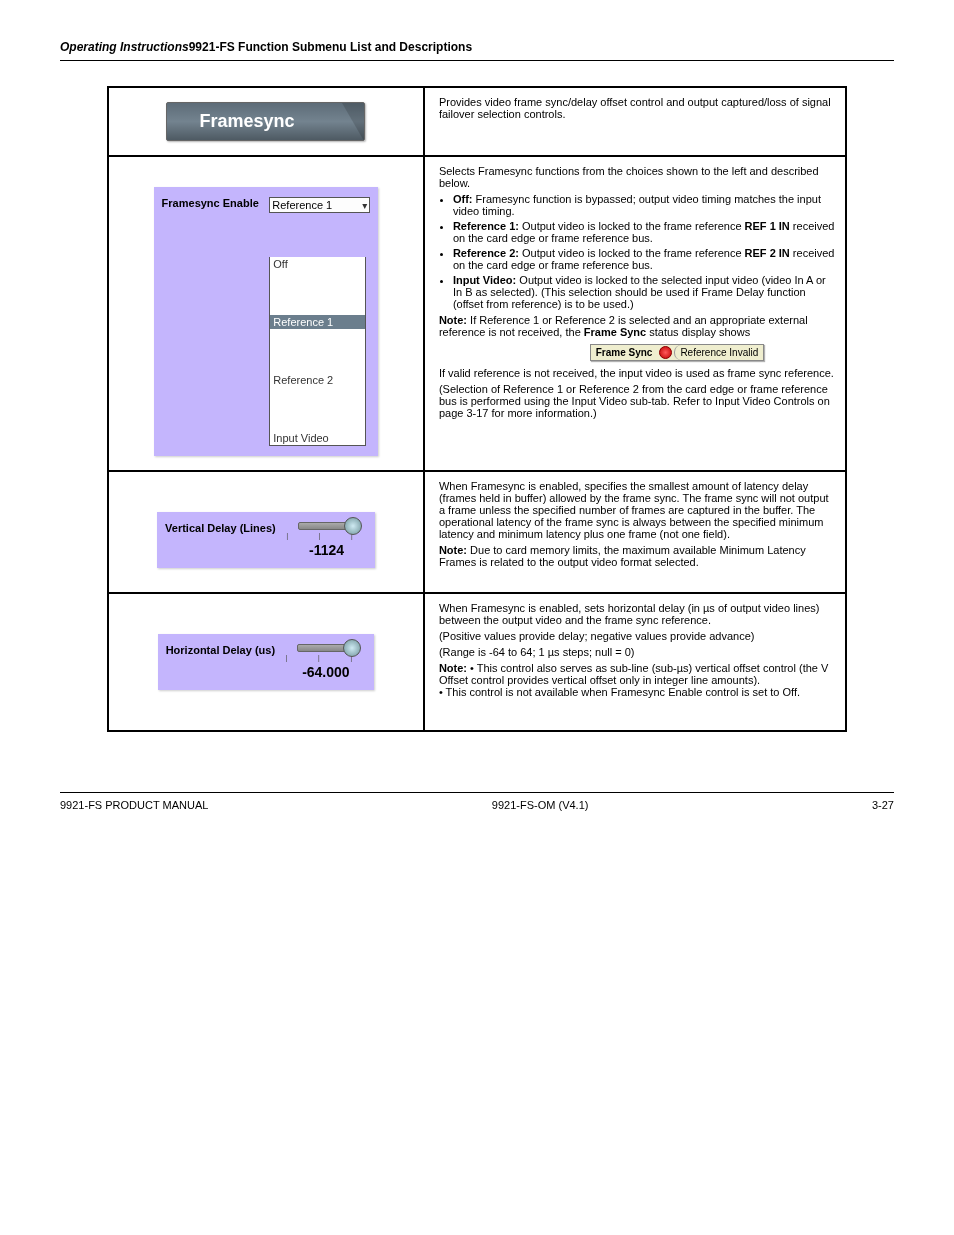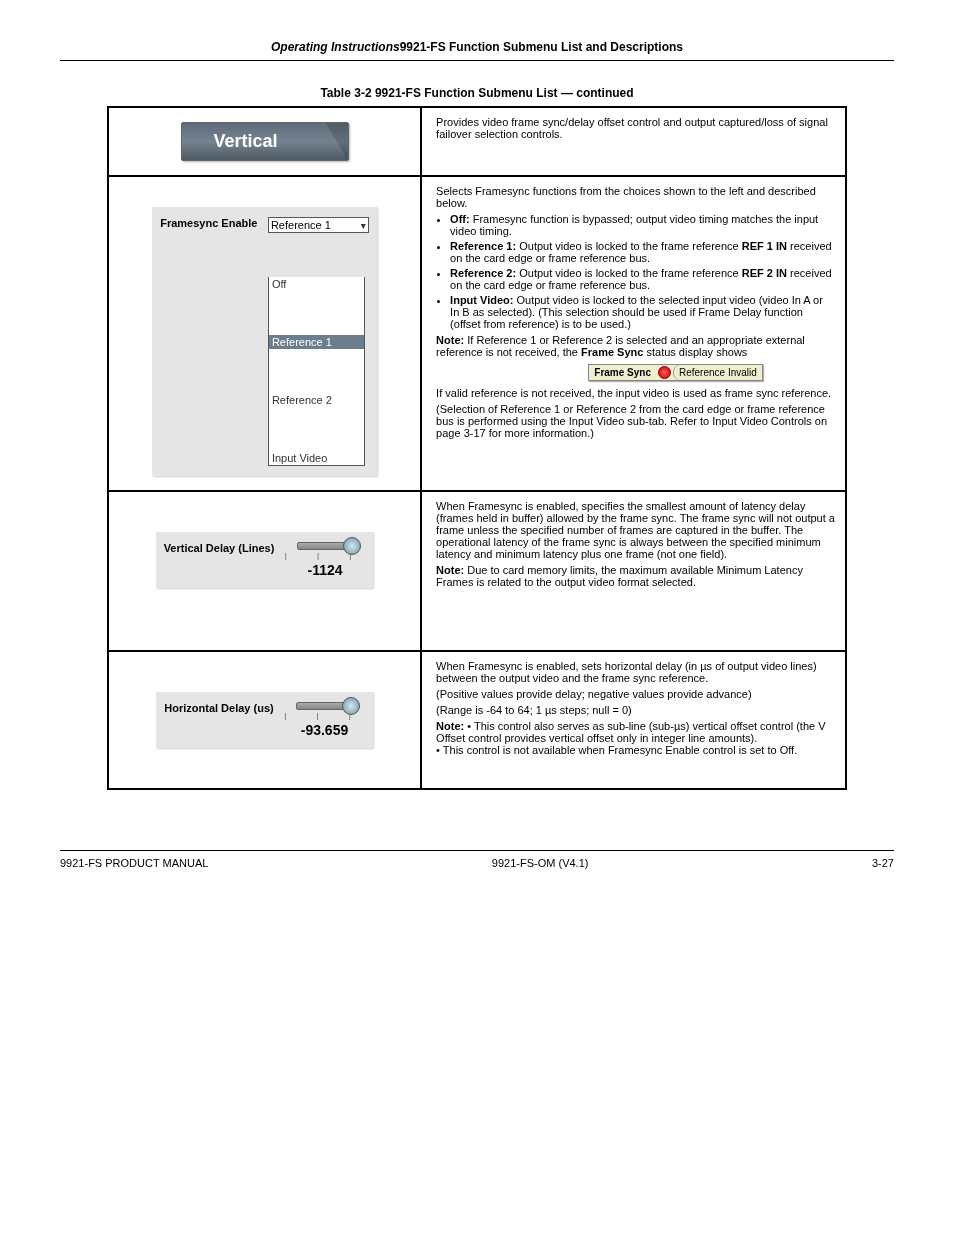--- a/index.html
+++ b/index.html
@@ -8,21 +8,21 @@
     background: #fff;
     font-family: Arial, Helvetica, sans-serif;
     color: #000;
     width: 954px;
   }
   .page {
     padding: 40px 60px 20px 60px;
   }
   .header {
     display: flex;
-    justify-content: center;
+    justify-content: flex-start;
     font-size: 12px;
     padding-bottom: 6px;
     border-bottom: 1px solid #000;
     margin-bottom: 25px;
   }
   .header-left { font-weight: bold; font-style: italic; }
   .header-right { font-weight: bold; }
   .caption { text-align: center; font-size: 12px; font-weight: bold; margin-bottom: 6px; }
   .outer-table {
     border-collapse: collapse;
@@ -58,21 +58,21 @@
     content:"";
     position:absolute;
     right:0; top:0;
     border-top: 38px solid rgba(0,0,0,0.15);
     border-left: 22px solid transparent;
   }
 
   
   .panel {
     display: inline-block;
-    background: #e5e5e5;
+    background: #c4b5fd;
     padding: 10px 8px;
     text-align: left;
     box-shadow: 1px 1px 2px rgba(0,0,0,0.2);
   }
   .panel-label { font-size: 11px; font-weight: bold; display: inline-block; vertical-align: top; }
 
   
   .dd-wrap { display: inline-block; vertical-align: top; margin-left: 6px; }
   .dd-select {
     width: 95px;
@@ -144,28 +144,27 @@
 </style>
 </head>
 <body>
 
 <div class="page">
   <div class="header">
     <span class="header-left">Operating Instructions</span>
     <span class="header-right">9921-FS Function Submenu List and Descriptions</span>
   </div>
 
-  <div class="caption">Table 3-2  9921-FS Function Submenu List — continued</div>
 
   <table class="outer-table">
 
     <tbody>
         <tr>
       <td class="left-cell">
-        <span class="fs-badge">Vertical</span>
+        <span class="fs-badge">Framesync</span>
       </td>
       <td class="right-cell">
         <div class="desc">Provides video frame sync/delay offset control and output captured/loss of signal failover selection controls.</div>
       </td>
     </tr>
 
     <tr>
       <td class="left-cell" style="padding-top:30px;">
         <div class="panel">
           <span class="panel-label">Framesync Enable</span>
@@ -203,21 +202,21 @@
             <span class="status-dot"></span>
             <span class="txt">Reference Invalid</span>
           </span>
         </div>
         <div class="desc">If valid reference is not received, the input video is used as frame sync reference.</div>
         <div class="desc">(Selection of Reference 1 or Reference 2 from the card edge or frame reference bus is performed using the Input Video sub-tab. Refer to Input Video Controls on page 3-17 for more information.)</div>
       </td>
     </tr>
 
     <tr>
-      <td class="left-cell" style="padding-top:40px; padding-bottom:62px;margin-top:18px;">
+      <td class="left-cell" style="padding-top:40px; padding-bottom:24px;margin-top:18px;">
         <div class="panel">
           <span class="panel-label">Vertical Delay (Lines)</span>
           <span class="slider-wrap">
             <div class="slider-track">
               <div class="slider-knob"></div>
             </div>
             <div class="slider-ticks">| | |</div>
             <div class="slider-val">-1124</div>
           </span>
         </div>
@@ -233,21 +232,21 @@
 
     <tr>
       <td class="left-cell" style="padding-top:40px; padding-bottom:40px;">
         <div class="panel">
           <span class="panel-label">Horizontal Delay (us)</span>
           <span class="slider-wrap">
             <div class="slider-track">
               <div class="slider-knob"></div>
             </div>
             <div class="slider-ticks">| | |</div>
-            <div class="slider-val">-93.659</div>
+            <div class="slider-val">-64.000</div>
           </span>
         </div>
       </td>
       <td class="right-cell">
         <div class="desc">When Framesync is enabled, sets horizontal delay (in µs of output video lines) between the output video and the frame sync reference.</div>
         <div class="desc">(Positive values provide delay; negative values provide advance)</div>
         <div class="desc">(Range is -64 to 64; 1 µs steps; null = 0)</div>
         <div>
           <span class="note-label">Note: </span>
           <span>• This control also serves as sub-line (sub-µs) vertical offset control (the V Offset control provides vertical offset only in integer line amounts).</span>

